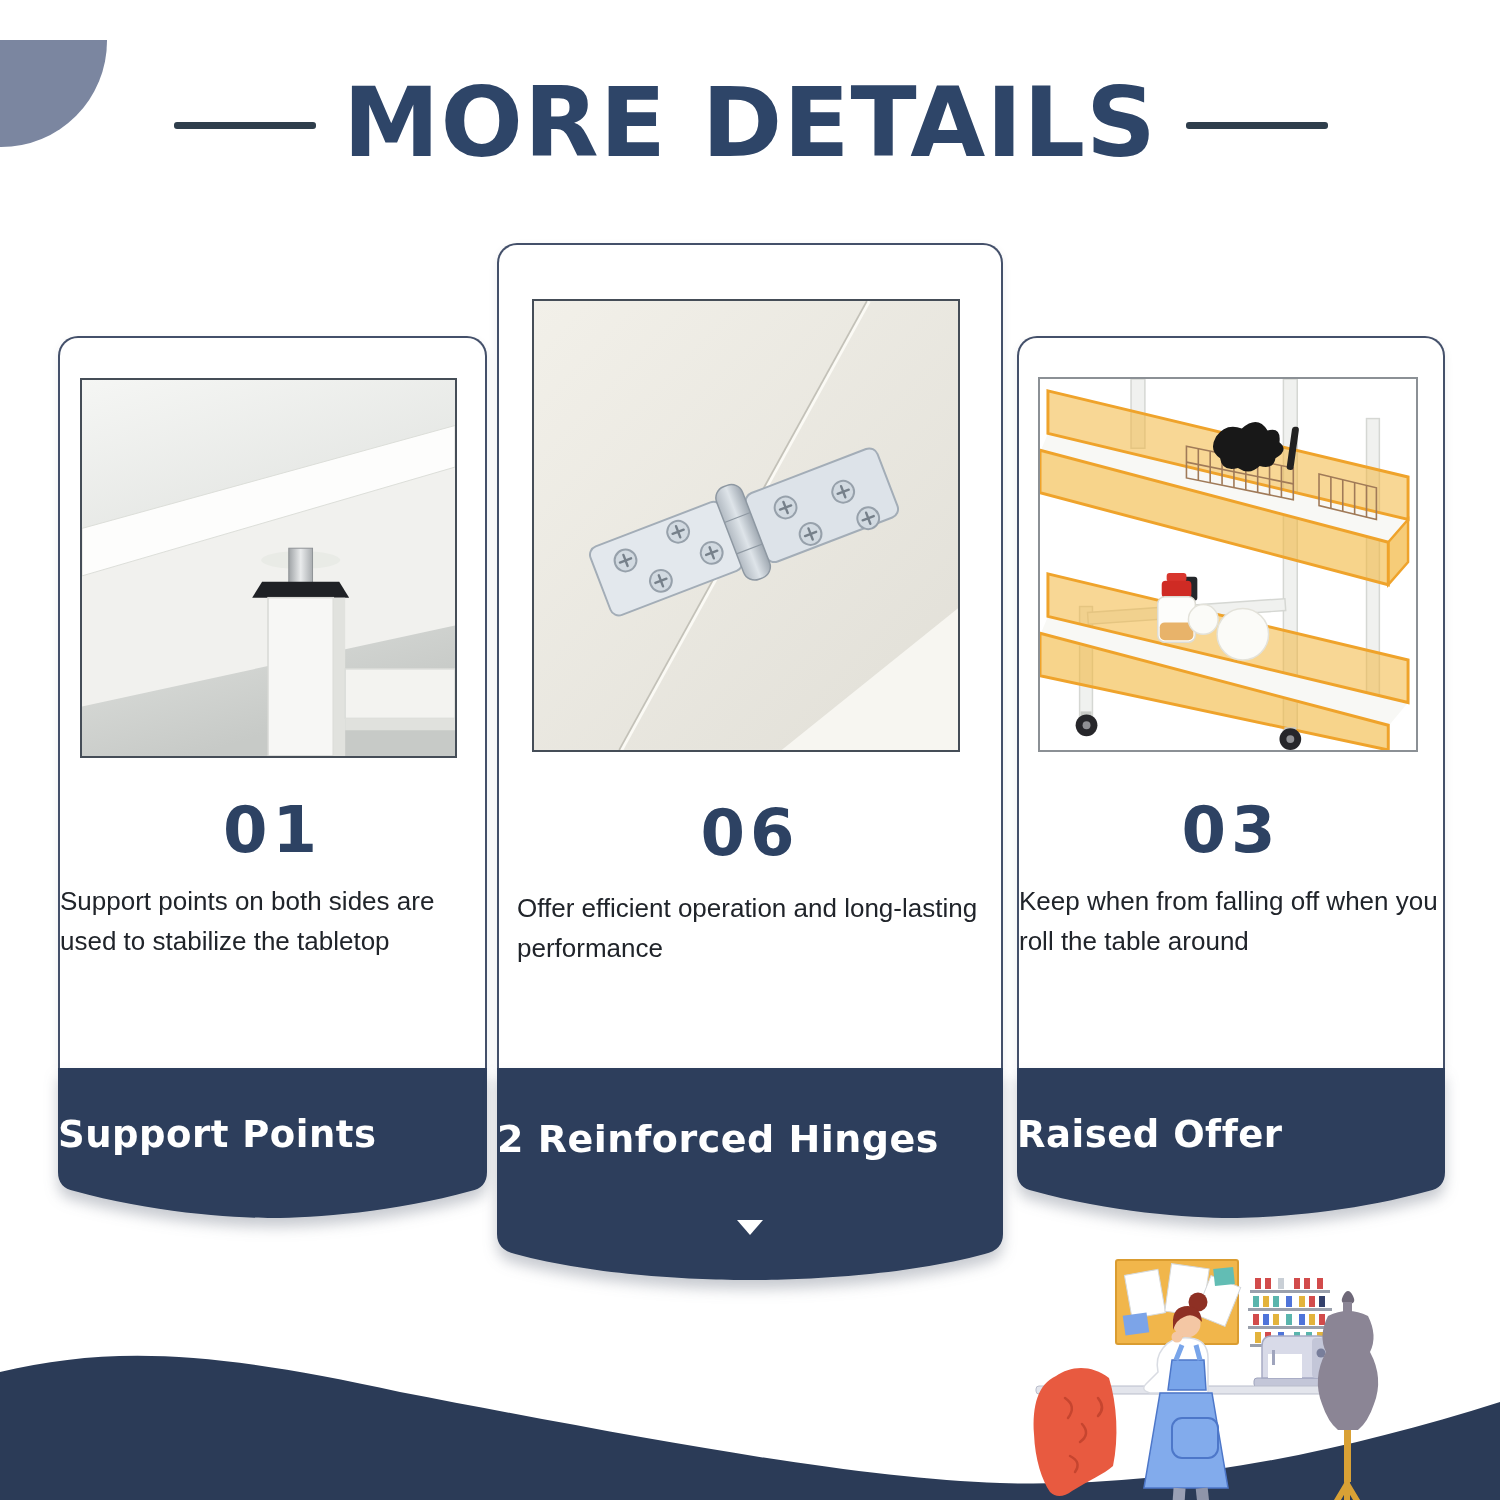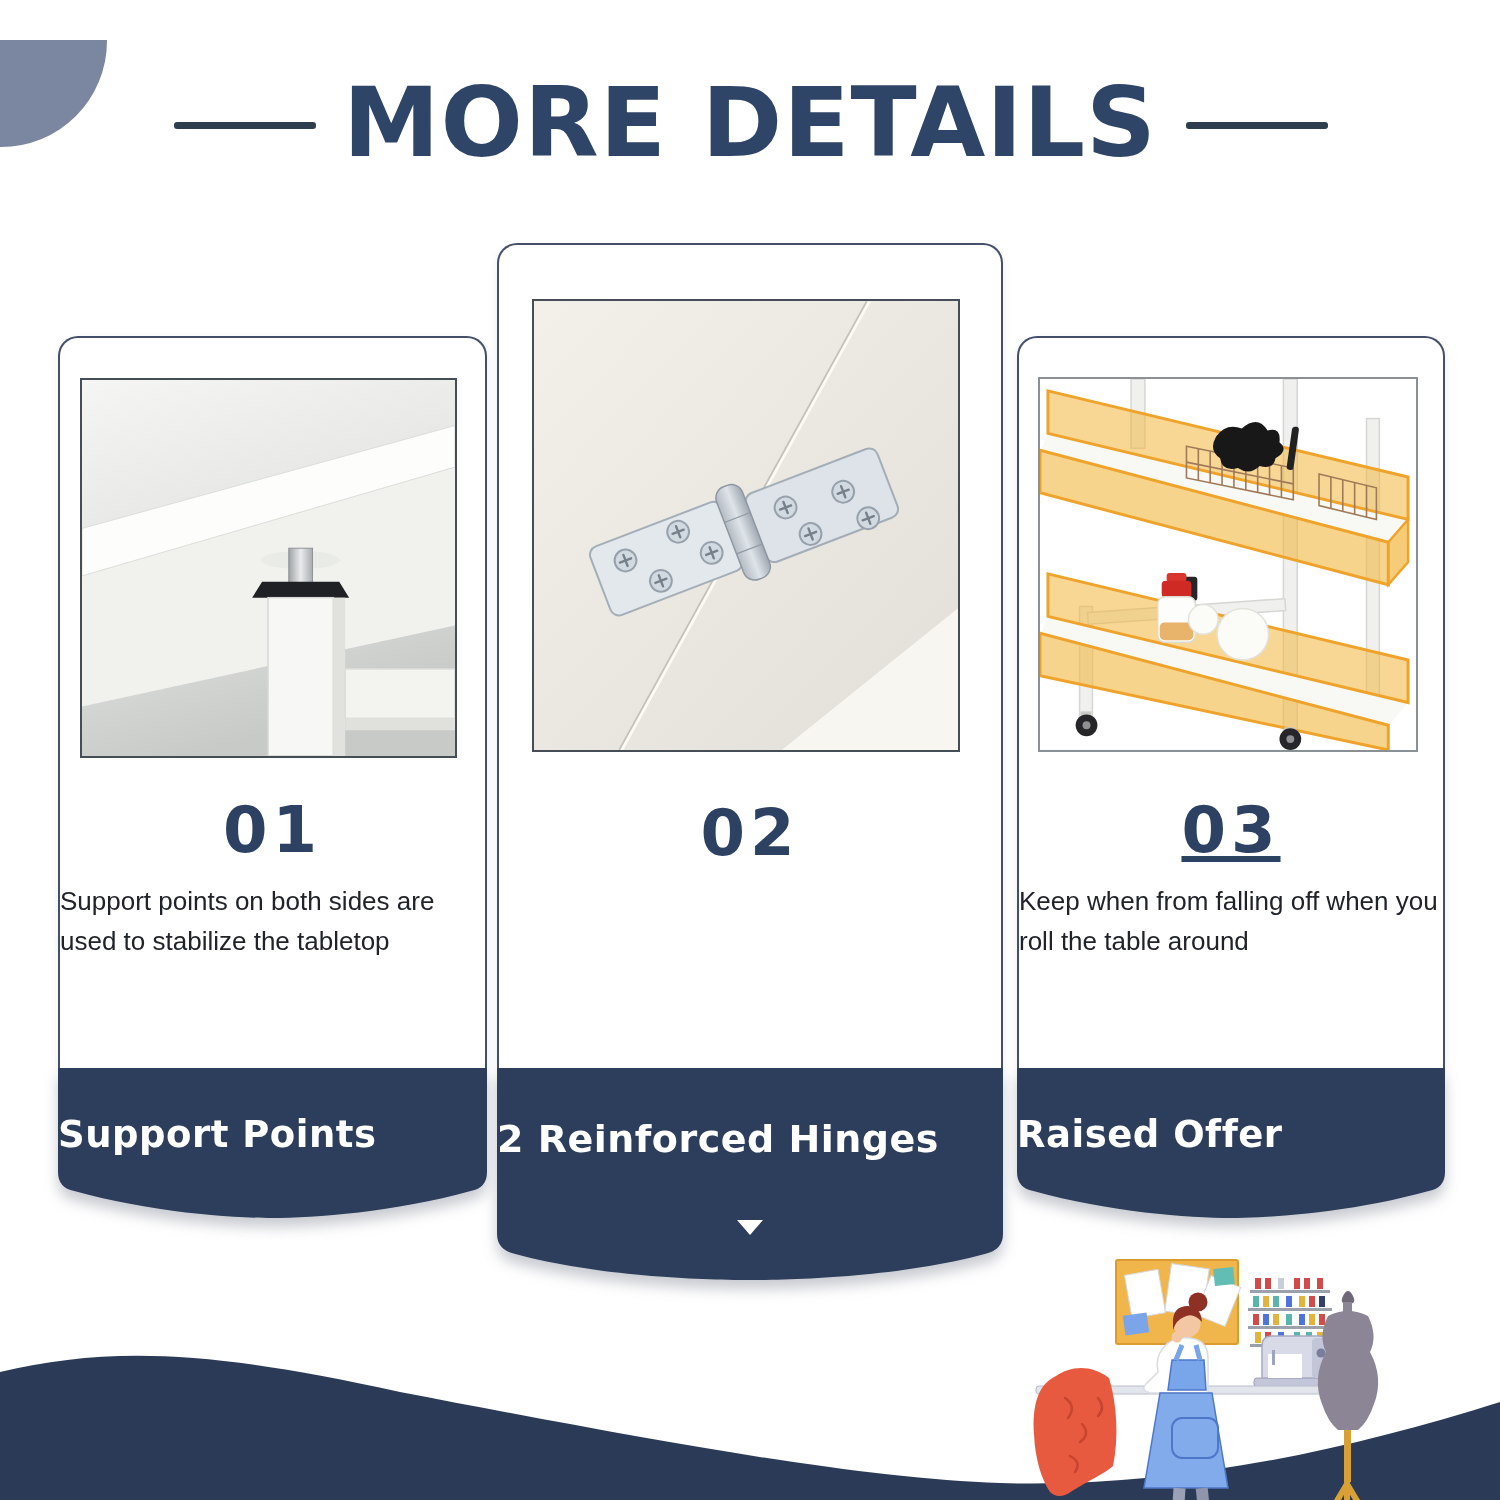--- a/index.html
+++ b/index.html
@@ -146,21 +146,22 @@
             <path d="M-102 16 h12 M-96 10 v12"></path>
               <path d="M-44 8 h12 M-38 2 v12"></path>
             <path d="M42 -8 h12 M48 -14 v12"></path>
               <path d="M102 -2 h12 M108 -8 v12"></path>
             <path d="M56 26 h12 M62 20 v12"></path>
               <path d="M116 32 h12 M122 26 v12"></path>
           </g>
         </g>
       </svg>
     </div>
-    <div class="num" style="top:558px;">02</div>
+    <div class="num" style="top:558px;">06</div>
+    <div class="desc" style="top:645px;left:20px;right:20px;">Offer efficient operation and long-lasting performance</div>
     <div class="footer" style="top:825px;height:212px;">
       <svg class="shape" viewBox="0 0 498 212" preserveAspectRatio="none">
         <path d="M0 0 H498 V166 Q498 182 480 186 C400 208 300 212 249 212 C198 212 98 208 18 186 Q0 182 0 166 Z" fill="#2d3e5c"></path>
       </svg>
       <div class="label" style="top:46px;font-size:38px;">2 Reinforced Hinges</div>
       <div class="arrow-down"></div>
     </div>
   </div>
 
   <div class="card" style="left:1017px;top:296px;width:420px;height:882px;">
@@ -213,21 +214,21 @@
         <g>
           <rect x="247" y="352" width="12" height="10" fill="#c9cbc7"></rect>
           <circle cx="253" cy="364" r="11" fill="#26262a"></circle>
             <circle cx="253" cy="364" r="4" fill="#8f9094"></circle>
           <rect x="41" y="336" width="11" height="9" fill="#c9cbc7"></rect>
           <circle cx="47" cy="350" r="11" fill="#26262a"></circle>
             <circle cx="47" cy="350" r="4" fill="#8f9094"></circle>
         </g>
       </svg>
     </div>
-    <div class="num" style="top:462px;text-decoration:underline;">03</div>
+    <div class="num" style="top:462px;">03</div>
     <div class="desc" style="top:545px;">Keep when from falling off when you roll the table around</div>
     <div class="footer" style="top:732px;height:150px;">
       <svg class="shape" viewBox="0 0 420 150" preserveAspectRatio="none">
         <path d="M0 0 H420 V104 Q420 120 404 123 C330 144 250 150 210 150 C169 150 90 144 16 123 Q0 120 0 104 Z" fill="#2d3e5c"></path>
       </svg>
       <div class="label">Raised Offer</div>
     </div>
   </div>
 
   <svg class="wave" viewBox="0 0 1500 220" preserveAspectRatio="none">

